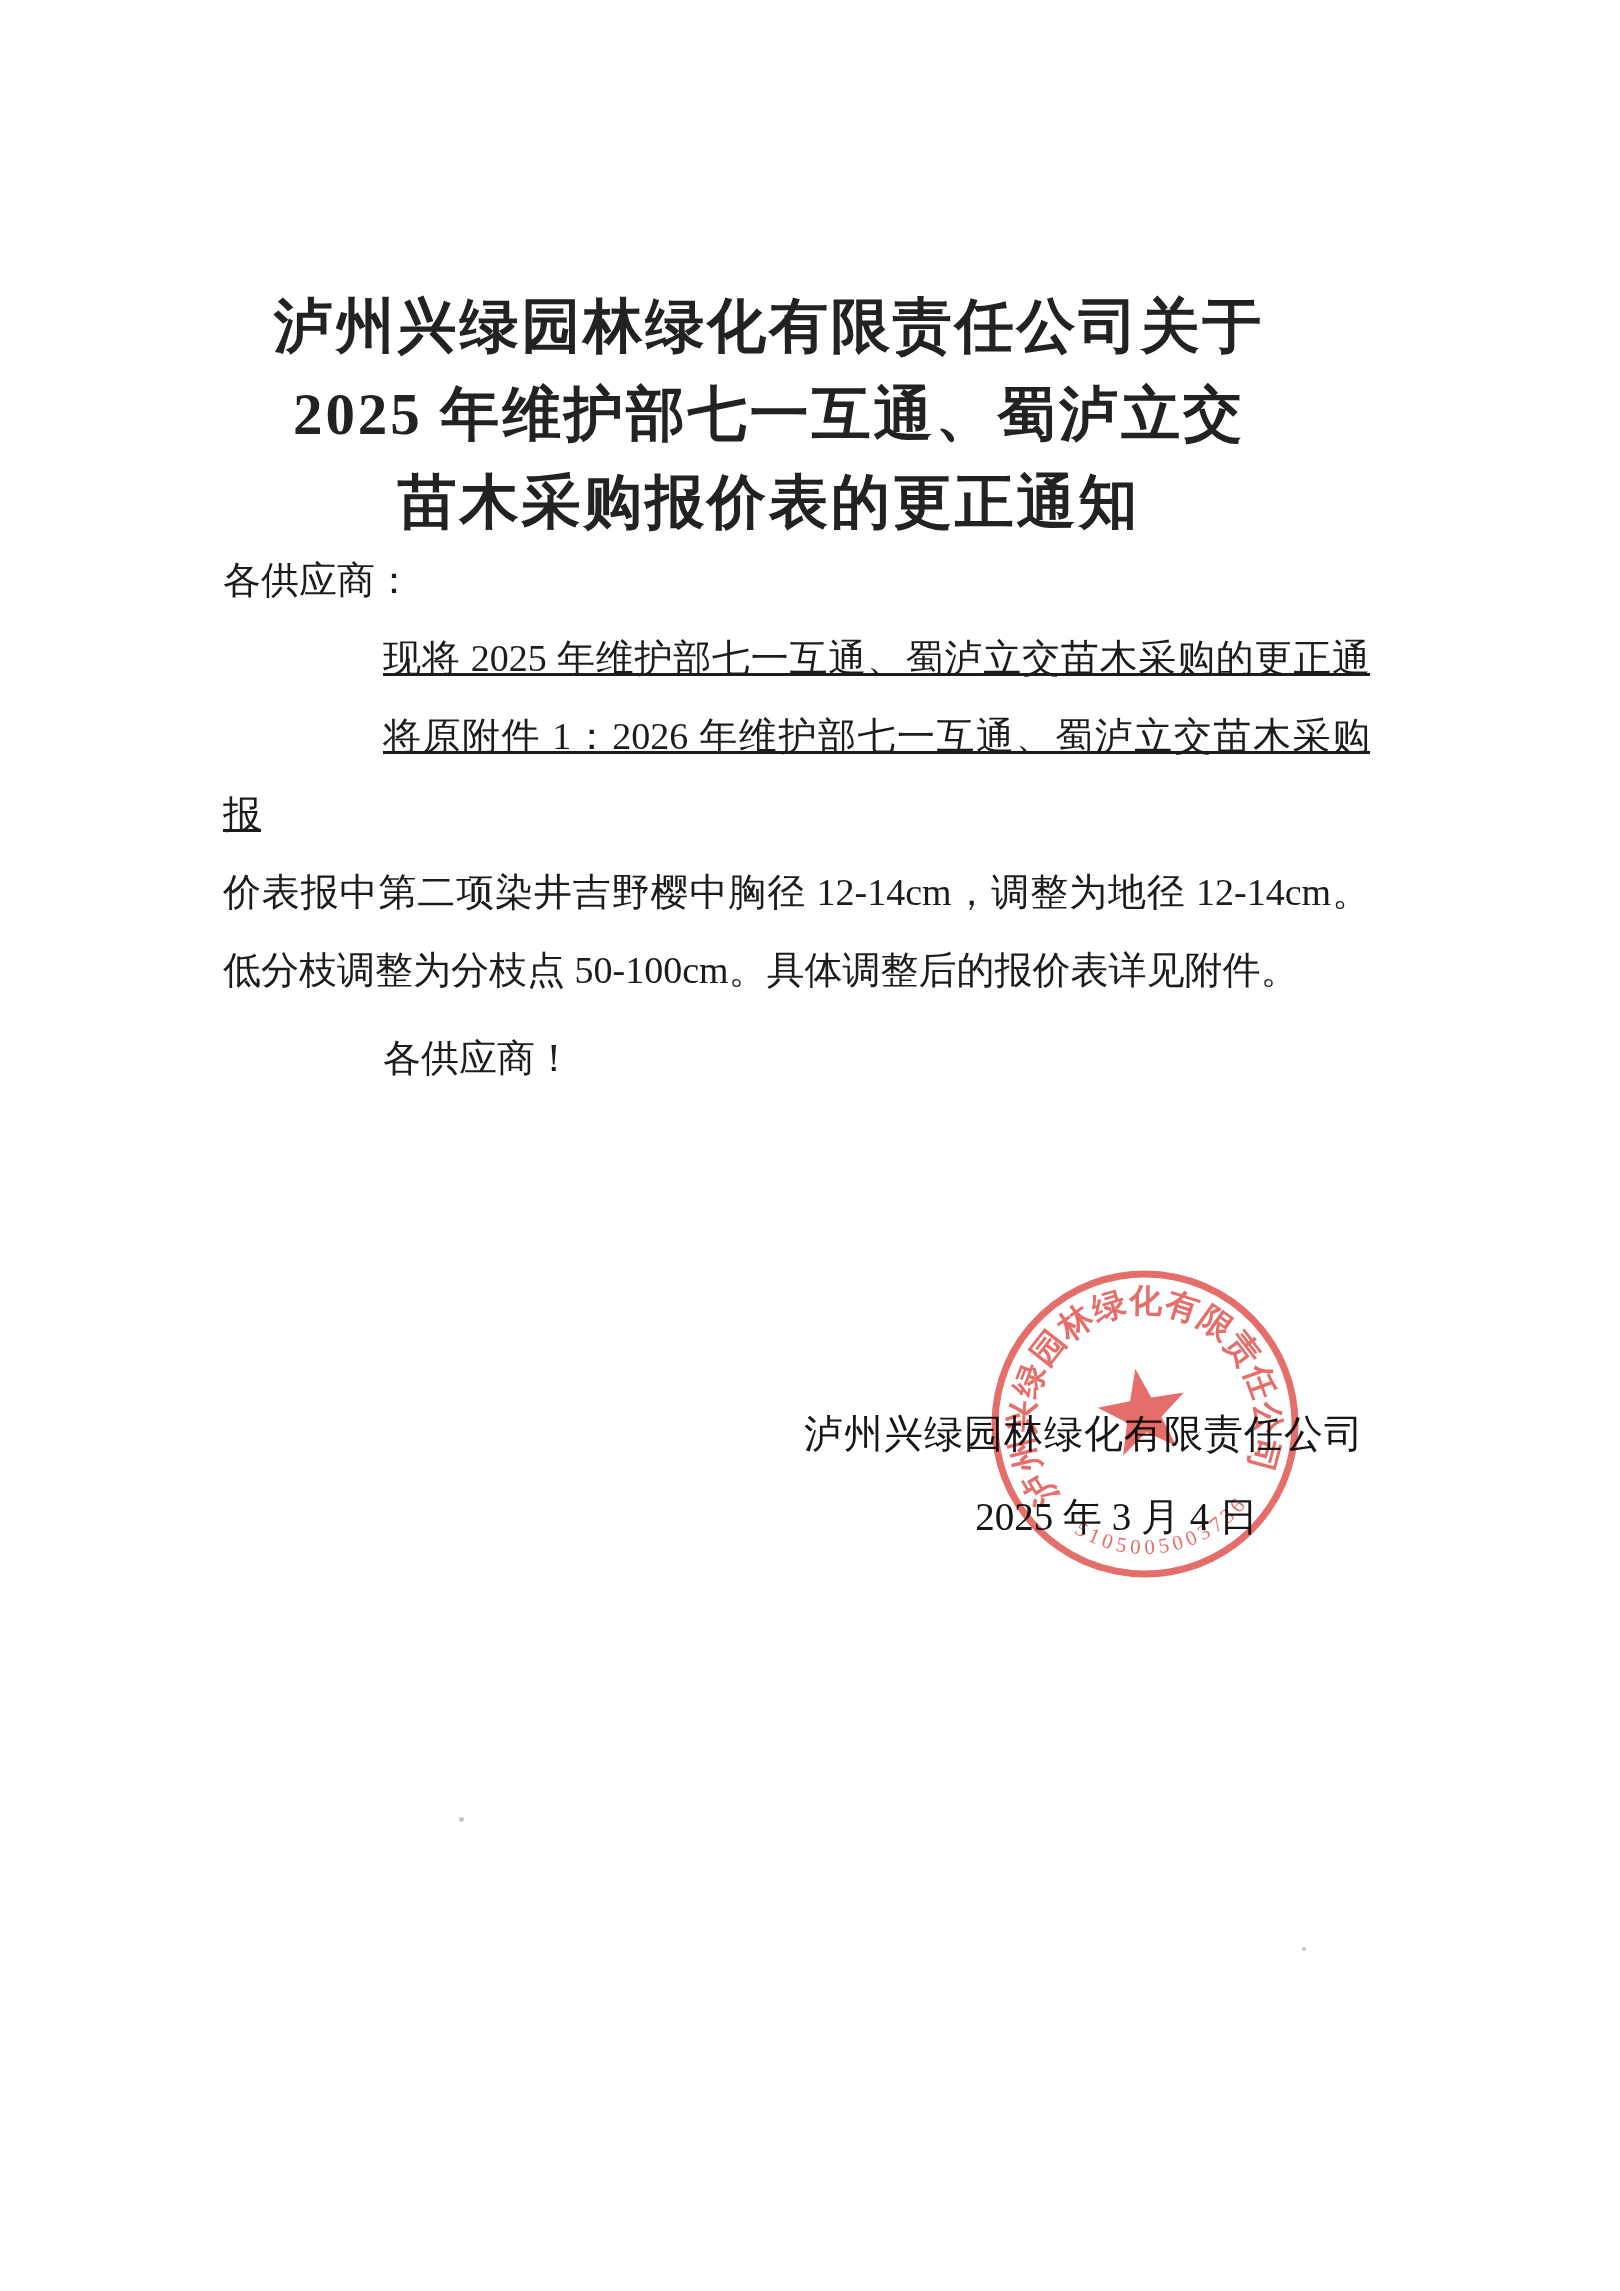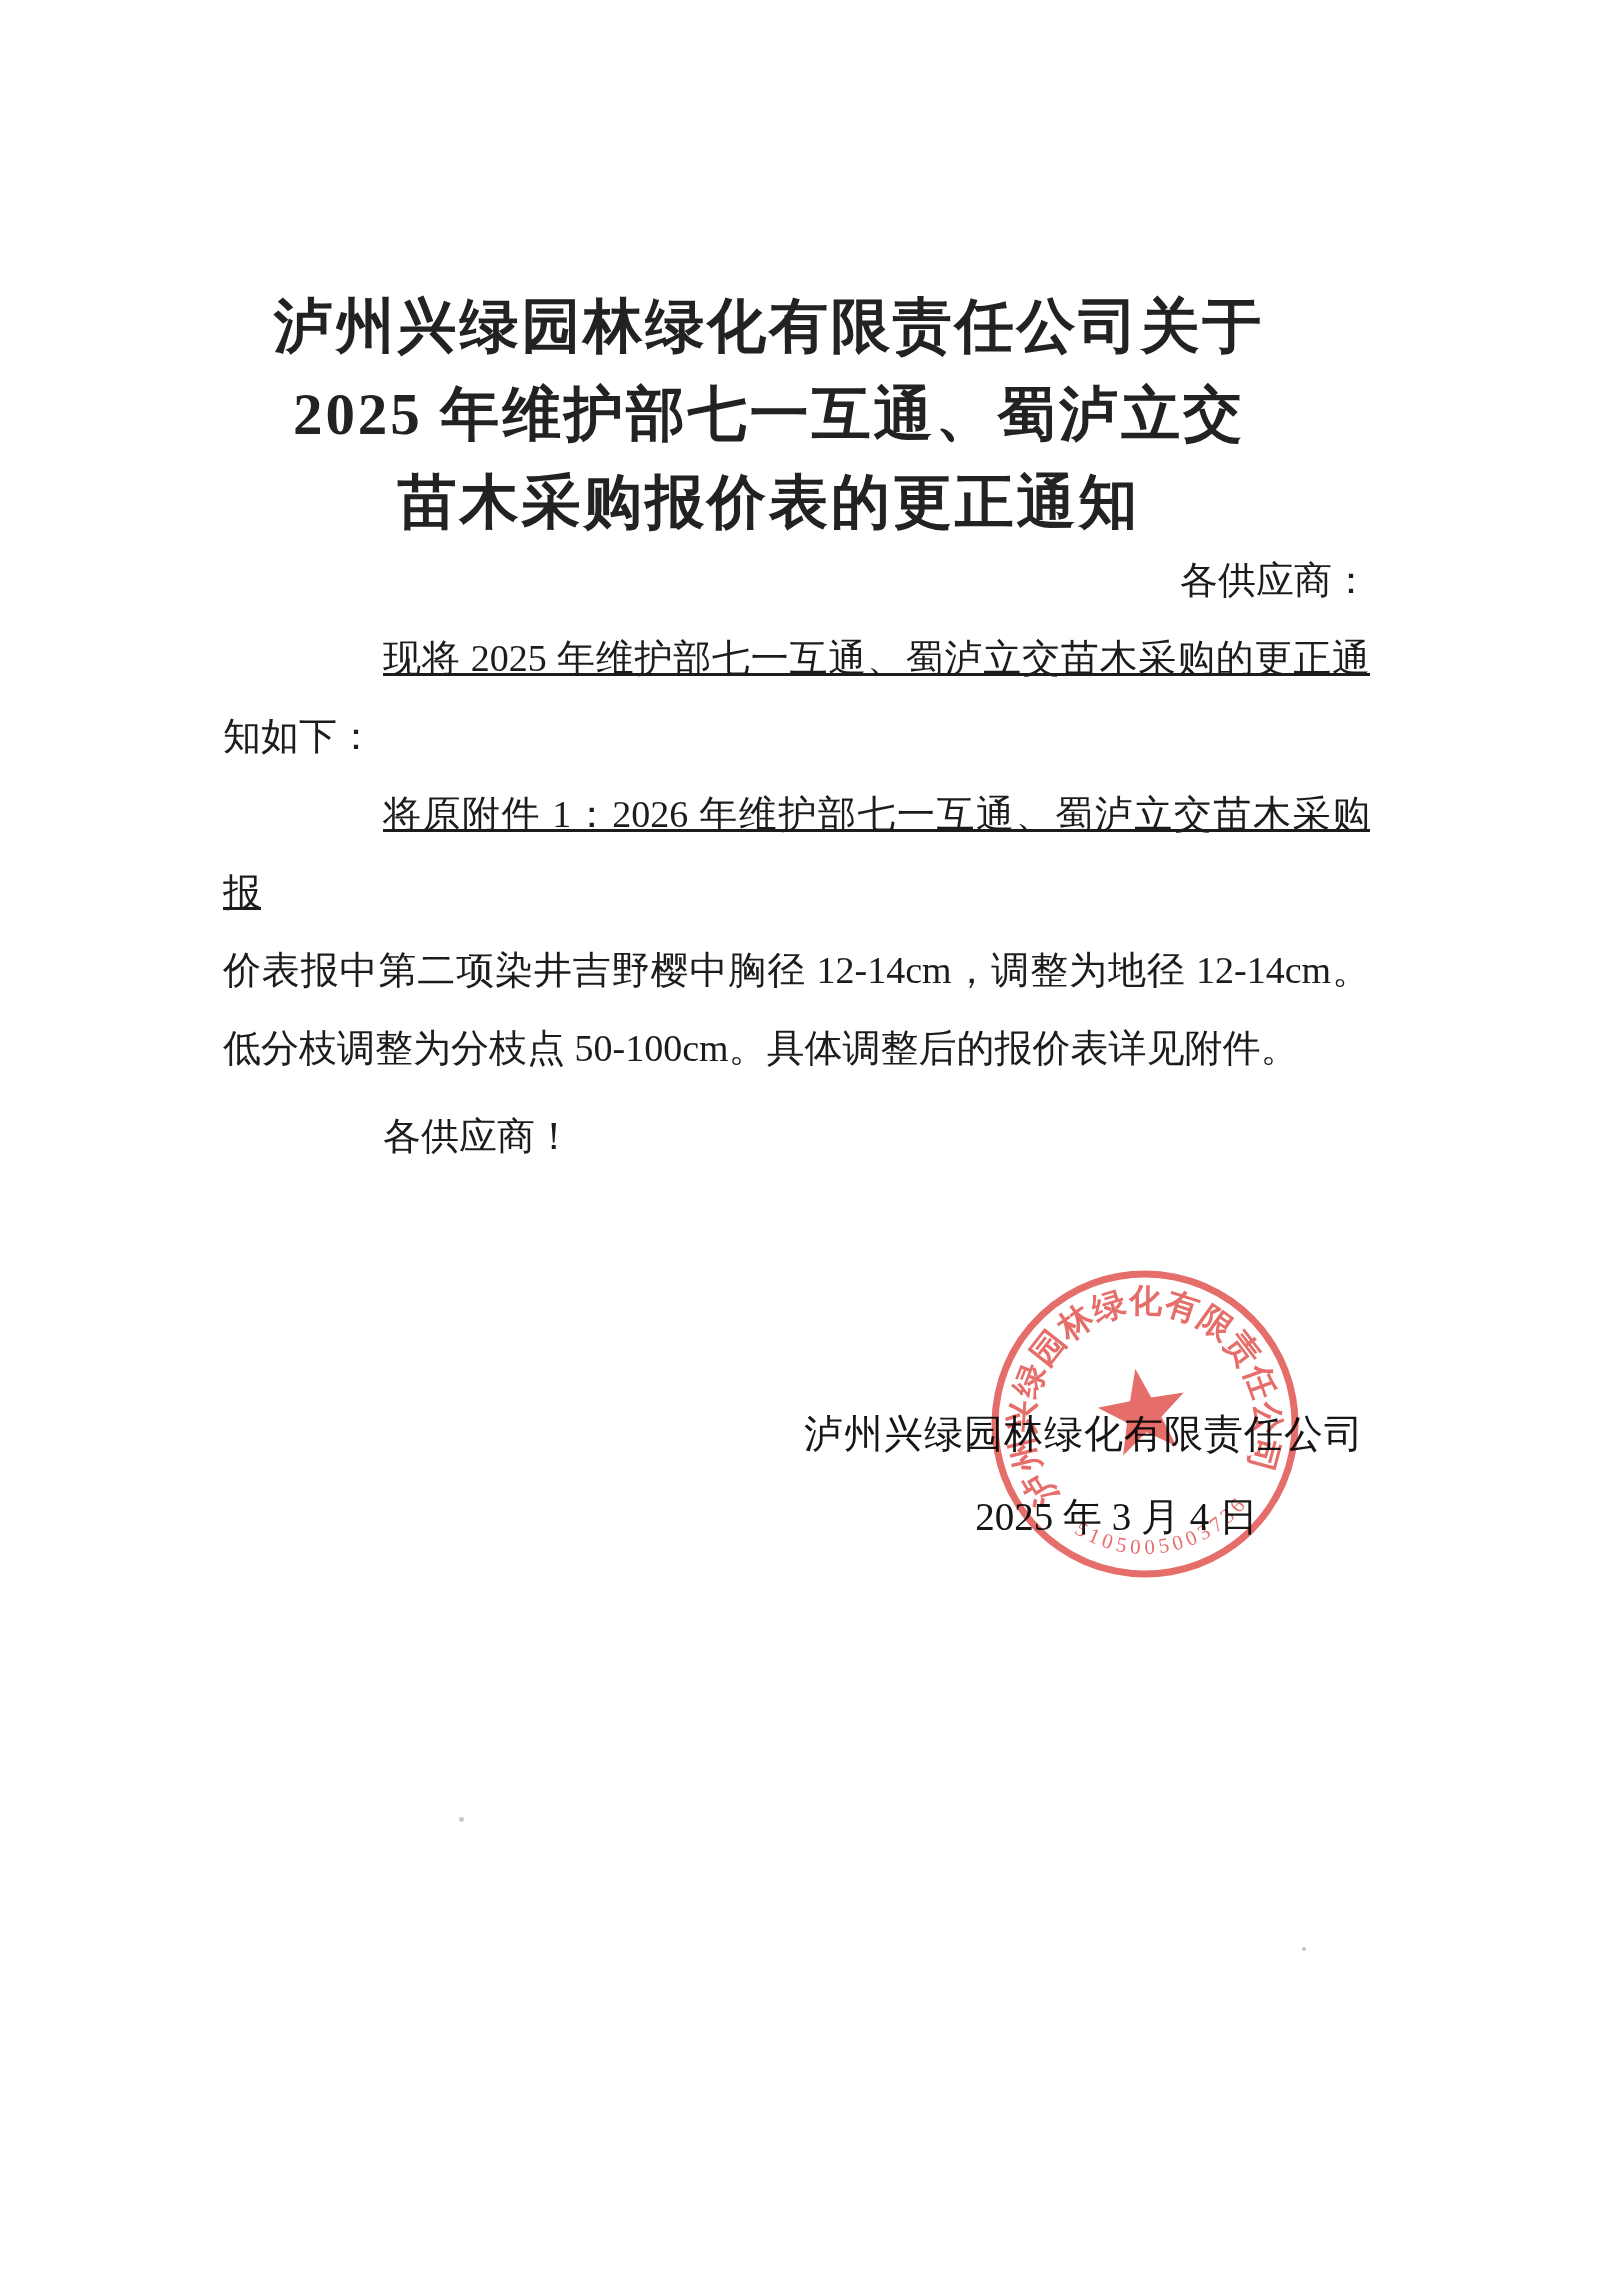--- a/index.html
+++ b/index.html
@@ -22,21 +22,21 @@
     color:#222;
   }
   .body-block{
     position:absolute;
     left:223px;top:541px;width:1147px;
     font-size:38px;
     line-height:78px;
     color:#1c1c1c;
   }
   .bl{white-space:pre-wrap;}
-  .indent-salutation{text-align:right;}
+  .indent-salutation{}
   .indent-para{text-indent:160px;text-decoration:underline;}
   .just{text-align:justify;text-align-last:justify;}
   .closing-line{margin-left:160px;margin-top:9.8px;}
   .sig-company{
     position:absolute;top:1407px;right:256px;
     font-size:39px;letter-spacing:1px;color:#161616;
   }
   .sig-date{
     position:absolute;top:1490px;right:362px;
     font-size:39px;color:#161616;
@@ -65,21 +65,20 @@
 
   <div class="title-block">
     <div>泸州兴绿园林绿化有限责任公司关于</div>
     <div>2025 年维护部七一互通、蜀泸立交</div>
     <div>苗木采购报价表的更正通知</div>
   </div>
 
   <div class="body-block">
     <div class="bl indent-salutation">各供应商：</div>
     <div class="bl indent-para just">现将 2025 年维护部七一互通、蜀泸立交苗木采购的更正通</div>
-    <div class="bl">知如下：</div>
     <div class="bl indent-para just">将原附件 1：2026 年维护部七一互通、蜀泸立交苗木采购报</div>
     <div class="bl just">价表报中第二项染井吉野樱中胸径 12-14cm，调整为地径 12-14cm。</div>
     <div class="bl">低分枝调整为分枝点 50-100cm。具体调整后的报价表详见附件。</div>
     <div class="bl closing-line">各供应商！</div>
   </div>
 
   <div class="sig-company">泸州兴绿园林绿化有限责任公司</div>
   <div class="sig-date">2025 年 3 月 4 日</div>
 
   <div class="stamp">

